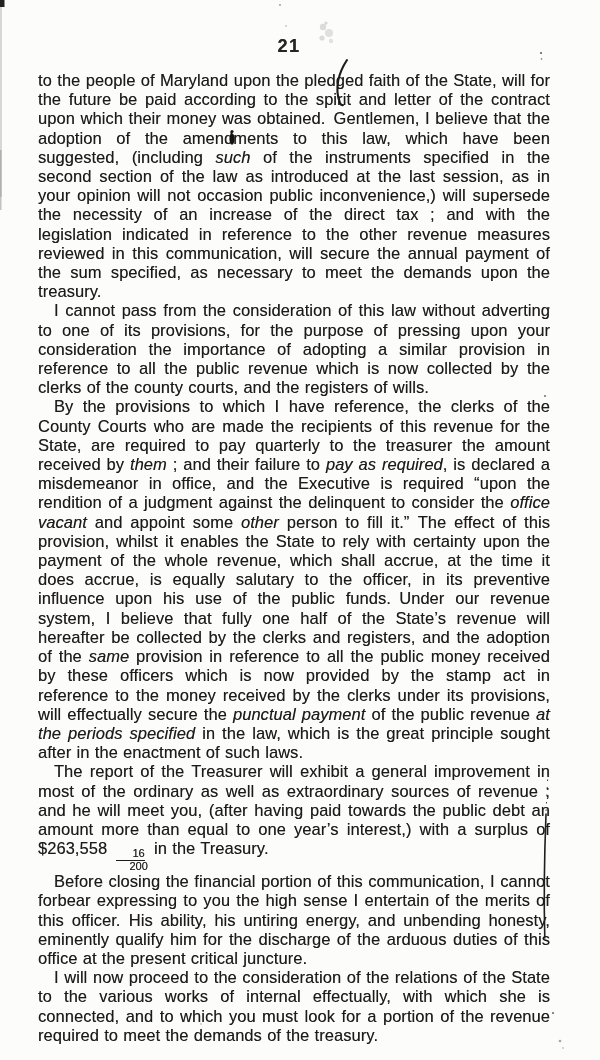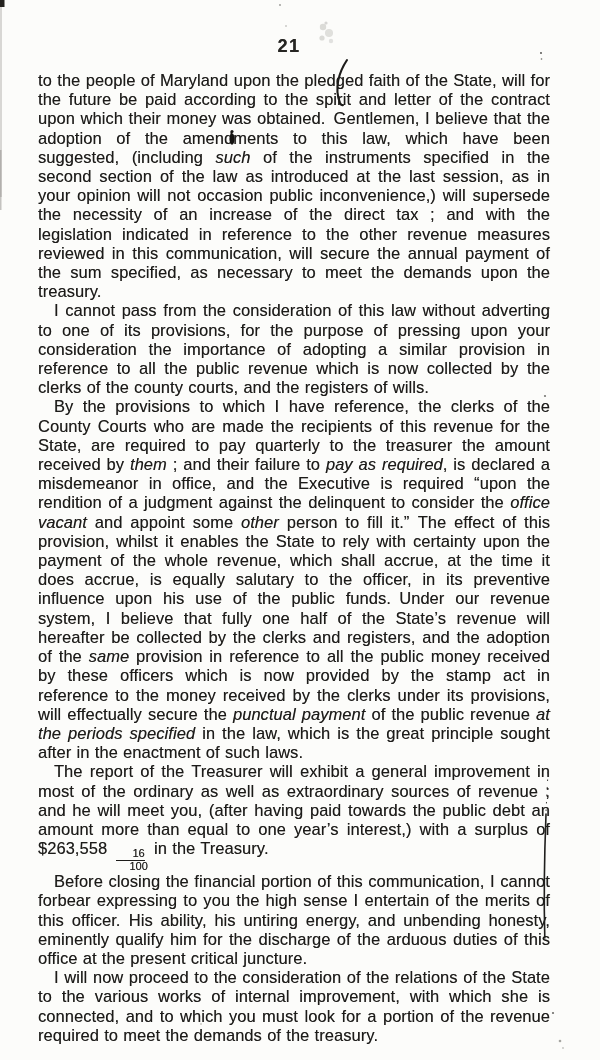--- a/index.html
+++ b/index.html
@@ -73,24 +73,24 @@
 <div class="page">
 
   <div class="page-number">21</div>
 
   <div class="text-block">
       <p><span>to the people of Maryland upon the pledged faith of the State, will for the future be paid according to the spirit and letter of the contract upon which their money was obtained. Gentlemen, I believe that the adoption of the amendments to this law, which have been suggested, (including </span><i>such</i><span> of the instruments specified in the second section of the law as introduced at the last session, as in your opinion will not occasion public inconvenience,) will supersede the necessity of an increase of the direct tax ; and with the legislation indicated in reference to the other revenue measures reviewed in this communication, will secure the annual payment of the sum specified, as necessary to meet the demands upon the treasury.</span></p>
       <p class="indent"><span>I cannot pass from the consideration of this law without adverting to one of its provisions, for the purpose of pressing upon your consideration the importance of adopting a similar provision in reference to all the public revenue which is now collected by the clerks of the county courts, and the registers of wills.</span></p>
       <p class="indent"><span>By the provisions to which I have reference, the clerks of the County Courts who are made the recipients of this revenue for the State, are required to pay quarterly to the treasurer the amount received by </span><i>them</i><span> ; and their failure to </span><i>pay as required</i><span>, is declared a misdemeanor in office, and the Executive is required “upon the rendition of a judgment against the delinquent to consider the </span><i>office vacant</i><span> and appoint some </span><i>other</i><span> person to fill it.” The effect of this provision, whilst it enables the State to rely with certainty upon the payment of the whole revenue, which shall accrue, at the time it does accrue, is equally salutary to the officer, in its preventive influence upon his use of the public funds. Under our revenue system, I believe that fully one half of the State’s revenue will hereafter be collected by the clerks and registers, and the adoption of the </span><i>same</i><span> provision in reference to all the public money received by these officers which is now provided by the stamp act in reference to the money received by the clerks under its provisions, will effectually secure the </span><i>punctual payment</i><span> of the public revenue </span><i>at the periods specified</i><span> in the law, which is the great principle sought after in the enactment of such laws.</span></p>
       <p class="indent"><span>The report of the Treasurer will exhibit a general improvement in most of the ordinary as well as extraordinary sources of revenue ; and he will meet you, (after having paid towards the public debt an amount more than equal to one year’s interest,) with a surplus of $263,558 </span><span class="frac">
           <span class="num">16</span>
-          <span class="den">100</span>
+          <span class="den">200</span>
         </span><span> in the Treasury.</span></p>
       <p class="indent"><span>Before closing the financial portion of this communication, I cannot forbear expressing to you the high sense I entertain of the merits of this officer. His ability, his untiring energy, and unbending honesty, eminently qualify him for the discharge of the arduous duties of this office at the present critical juncture.</span></p>
-      <p class="indent"><span>I will now proceed to the consideration of the relations of the State to the various works of internal improvement, with which she is connected, and to which you must look for a portion of the revenue required to meet the demands of the treasury.</span></p>
+      <p class="indent"><span>I will now proceed to the consideration of the relations of the State to the various works of internal effectually, with which she is connected, and to which you must look for a portion of the revenue required to meet the demands of the treasury.</span></p>
     </div>
 
   <svg class="artifacts" width="600" height="1060" viewBox="0 0 600 1060">
 
     <rect x="0" y="0" width="4.5" height="7" fill="#23221f"></rect>
     <rect x="0" y="7" width="2" height="190" fill="#b9b8b4" opacity="0.55"></rect>
     <rect x="0" y="150" width="1.5" height="60" fill="#8b8a86" opacity="0.5"></rect>
 
     <g fill="#8f8e89">
       <circle cx="323" cy="27" r="3.2" opacity="0.30"></circle>

